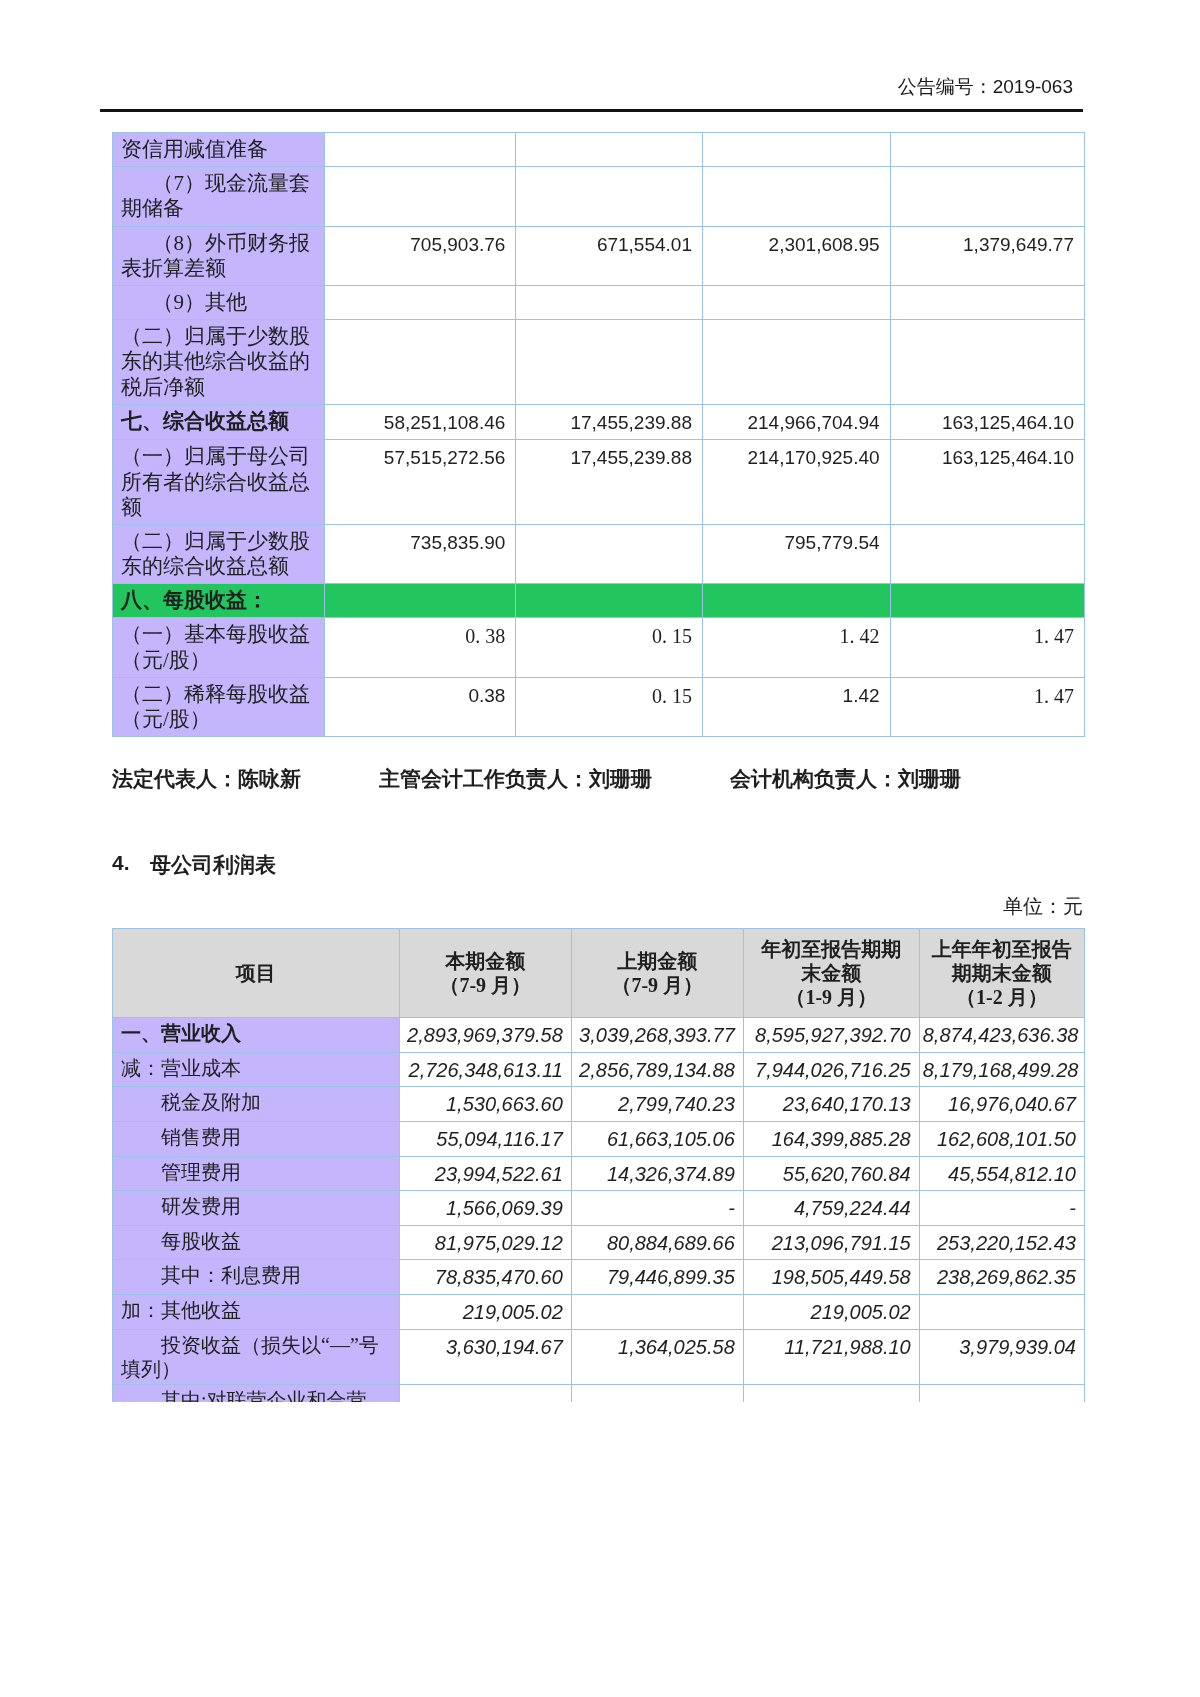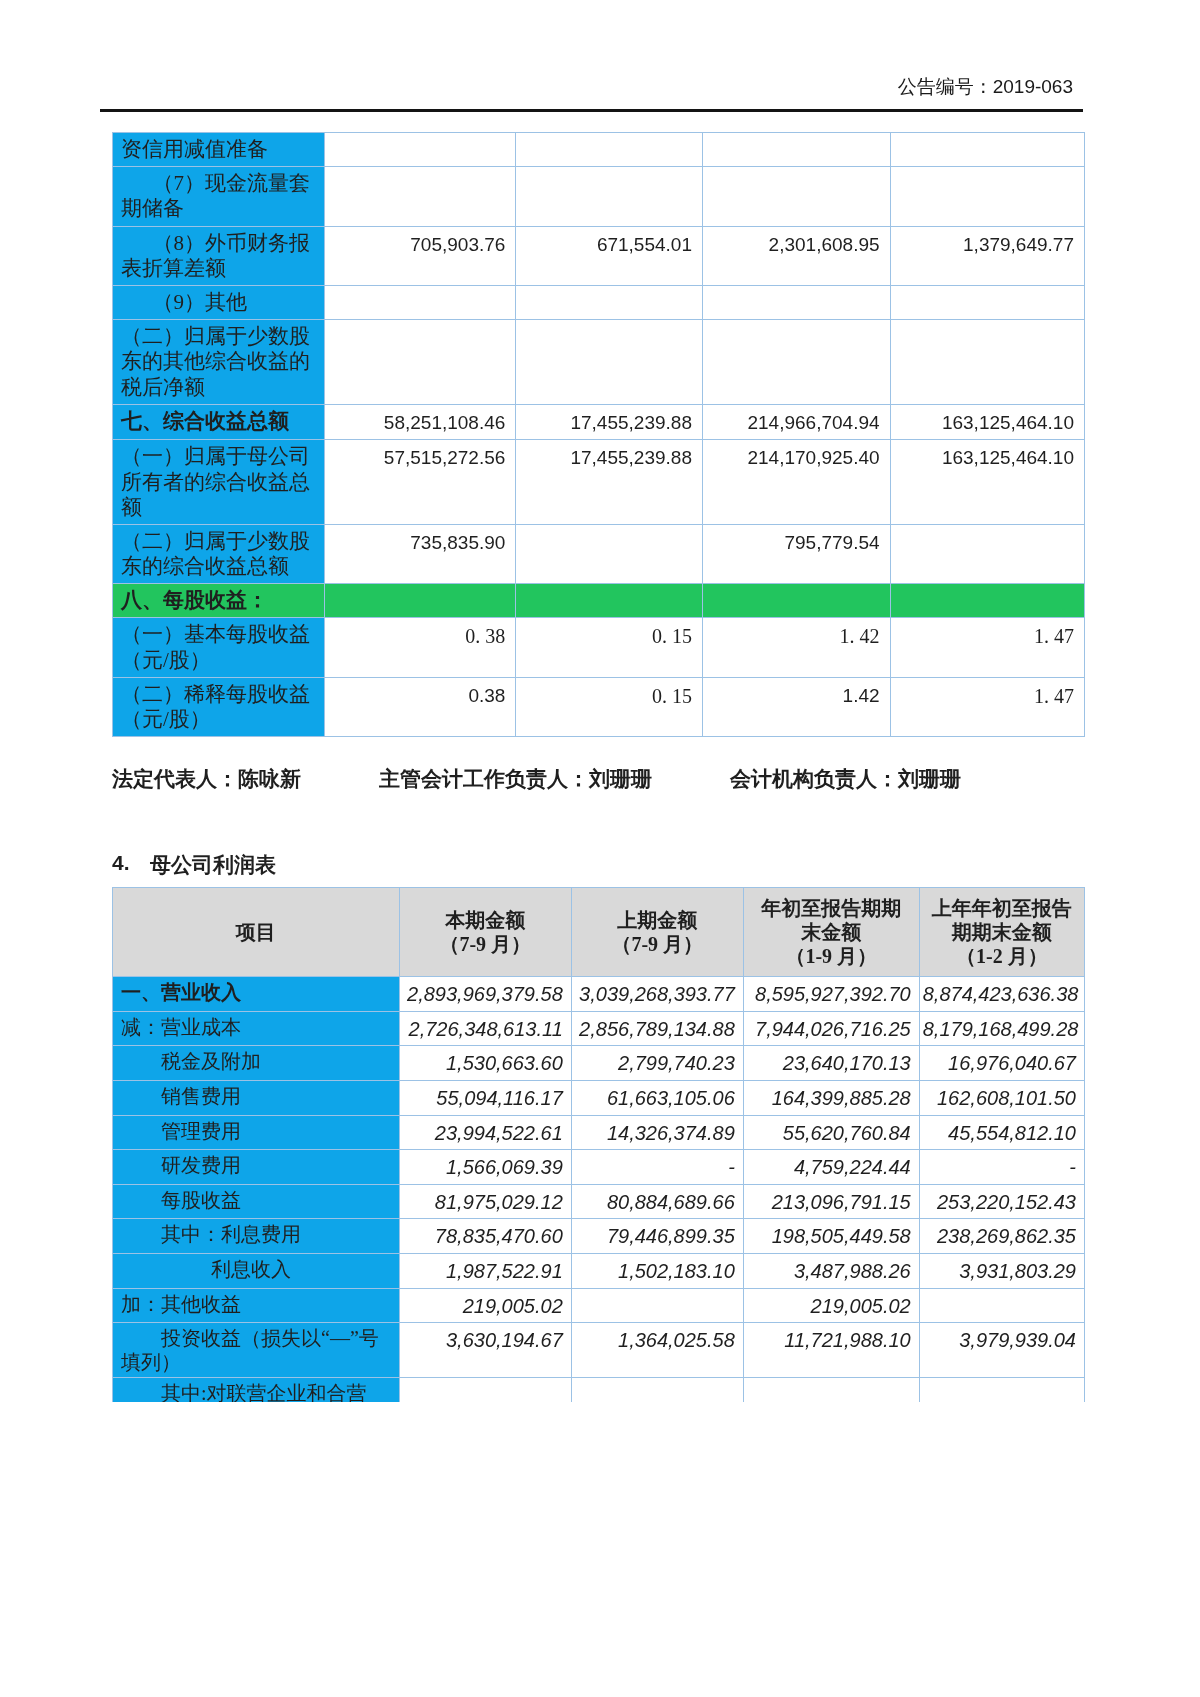--- a/index.html
+++ b/index.html
@@ -28,21 +28,21 @@
     margin-left:-12px;
     width:calc(100% + 10px);
     height:3px;
     background:#141414;
   }
 
   
   table { border-collapse:collapse; table-layout:fixed; width:100%; }
   td, th { border:1.5px solid #9cc2e5; vertical-align:top; }
   td.lbl {
-    background:#0ea5e9;
+    background:#c4b5fd;
     font-size:21px;
     line-height:1.2;
     padding:4px 8px;
     text-align:left;
     font-weight:normal;
   }
   td.num {
     background:#ffffff;
     font-family:"Liberation Sans", sans-serif;
     font-size:19px;
@@ -207,20 +207,21 @@
       <span>法定代表人：陈咏新</span>
       <span>主管会计工作负责人：刘珊珊</span>
       <span>会计机构负责人：刘珊珊</span>
     </div>
 
     <div class="section-heading">
       <span class="no">4.</span>
       <span>母公司利润表</span>
     </div>
 
+    <div class="unit-label">单位：元</div>
 
     <table class="tbl2">
       <colgroup>
         <col style="width:29.5%">
           <col style="width:17.7%">
           <col style="width:17.7%">
         <col style="width:18.1%">
           <col style="width:17.0%">
       </colgroup>
       <thead id="tbl2-head">
@@ -289,27 +290,20 @@
             <td class="num">253,220,152.43</td>
           </tr>
           <tr>
             <td class="lbl" style="text-indent: 2em;">其中：利息费用</td>
             <td class="num">78,835,470.60</td>
             <td class="num">79,446,899.35</td>
             <td class="num">198,505,449.58</td>
             <td class="num">238,269,862.35</td>
           </tr>
           <tr>
-            <td class="lbl" style="text-indent: 4.5em;">利息收入</td>
-            <td class="num">1,987,522.91</td>
-            <td class="num">1,502,183.10</td>
-            <td class="num">3,487,988.26</td>
-            <td class="num">3,931,803.29</td>
-          </tr>
-          <tr>
             <td class="lbl">加：其他收益</td>
             <td class="num">219,005.02</td>
             <td class="num"></td>
             <td class="num">219,005.02</td>
             <td class="num"></td>
           </tr>
           <tr>
             <td class="lbl" style="text-indent: 2em;">投资收益（损失以“—”号填列）</td>
             <td class="num">3,630,194.67</td>
             <td class="num">1,364,025.58</td>

